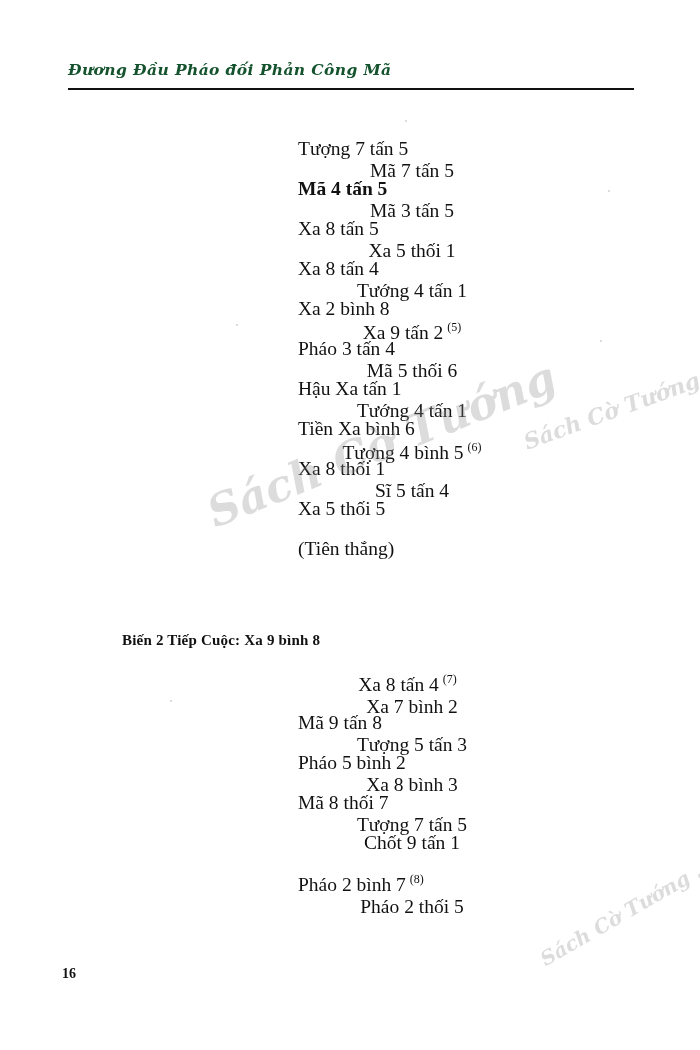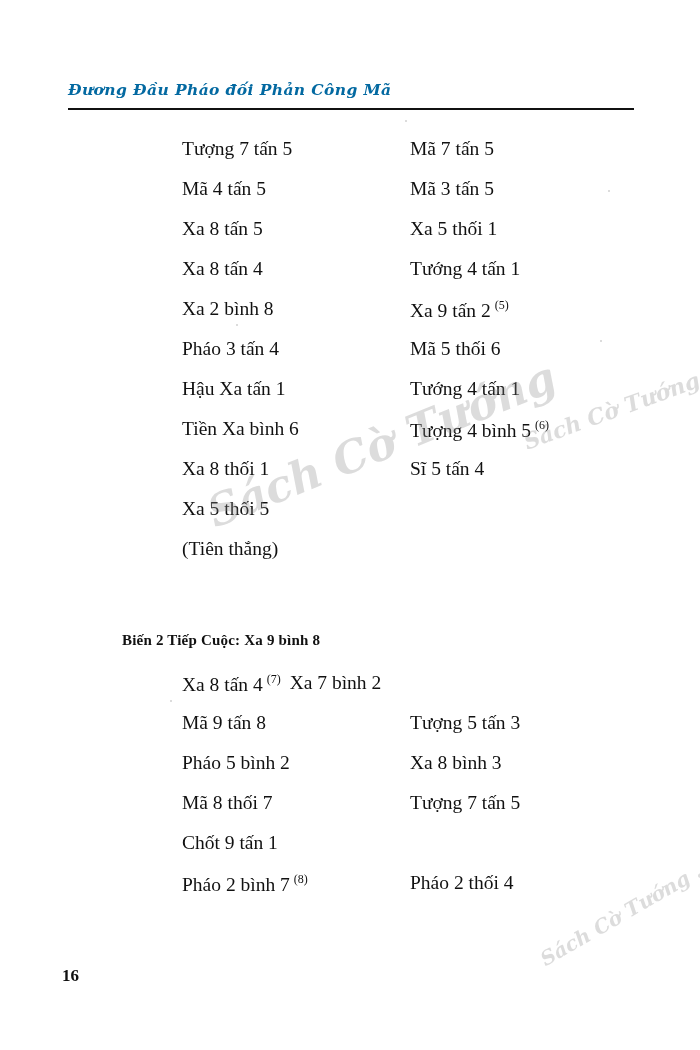--- a/index.html
+++ b/index.html
@@ -27,53 +27,53 @@
     top: 60px;
     left: 68px;
     width: 566px;
   }
   .header-title {
     font-family: "DejaVu Serif", serif;
     font-style: italic;
     font-weight: 700;
     font-size: 15.5px;
     letter-spacing: 0.4px;
-    color: #0369a1;
-    white-space: nowrap;
-    margin-top: 20px;
+    color: #14532d;
+    white-space: nowrap;
   }
   .header-rule {
     margin-top: 9px;
     border-top: 2.2px solid #111;
     width: 100%;
   }
 
   
   .moves {
     position: absolute;
     top: 138px;
     left: 182px;
     width: 460px;
   }
   .move-row {
     display: flex;
-    align-items: flex-start;
+    align-items: center;
     height: 40px;
+    flex-direction: column;
   }
   .col-left {
     width: 228px;
     font-size: 19.5px;
     white-space: nowrap;
   }
   .col-right {
     font-size: 19.5px;
     white-space: nowrap;
   }
   .bold {
-    font-weight: 400;
+    font-weight: 700;
   }
   sup.note {
     font-size: 12px;
     vertical-align: super;
     margin-left: 4px;
   }
 
   
   .section-heading {
     position: absolute;
@@ -97,21 +97,21 @@
   .moves2 .row-inline .col-left {
     width: auto;
     margin-right: 9px;
   }
 
   
   .page-number {
     position: absolute;
     left: 62px;
     top: 966px;
-    font-size: 17px;
+    font-size: 14px;
     font-weight: 700;
   }
 
   
   .watermark {
     position: absolute;
     color: rgba(140, 140, 140, 0.30);
     font-family: "DejaVu Serif", serif;
     font-style: italic;
     font-weight: 700;
@@ -222,21 +222,21 @@
       </div>
       <div class="move-row">
         <div class="col-left"><span>Mã 8 thối 7</span></div>
         <div class="col-right"><span>Tượng 7 tấn 5</span></div>
       </div>
       <div class="move-row">
         <div class="col-right"><span>Chốt 9 tấn 1</span></div>
       </div>
       <div class="move-row">
         <div class="col-left"><span>Pháo 2 bình 7<sup class="note">(8)</sup></span></div>
-        <div class="col-right"><span>Pháo 2 thối 4</span></div>
+        <div class="col-right"><span>Pháo 2 thối 5</span></div>
       </div>
     </div>
 
   <div class="page-number">16</div>
 
   <div class="watermark wm-1">Sách Cờ Tướng</div>
   <div class="watermark wm-2">Sách Cờ Tướng . Com</div>
   <div class="watermark wm-3">Sách Cờ Tướng . Com</div>
 
   <div class="speck" style="left:405px; top:120px;"></div>

